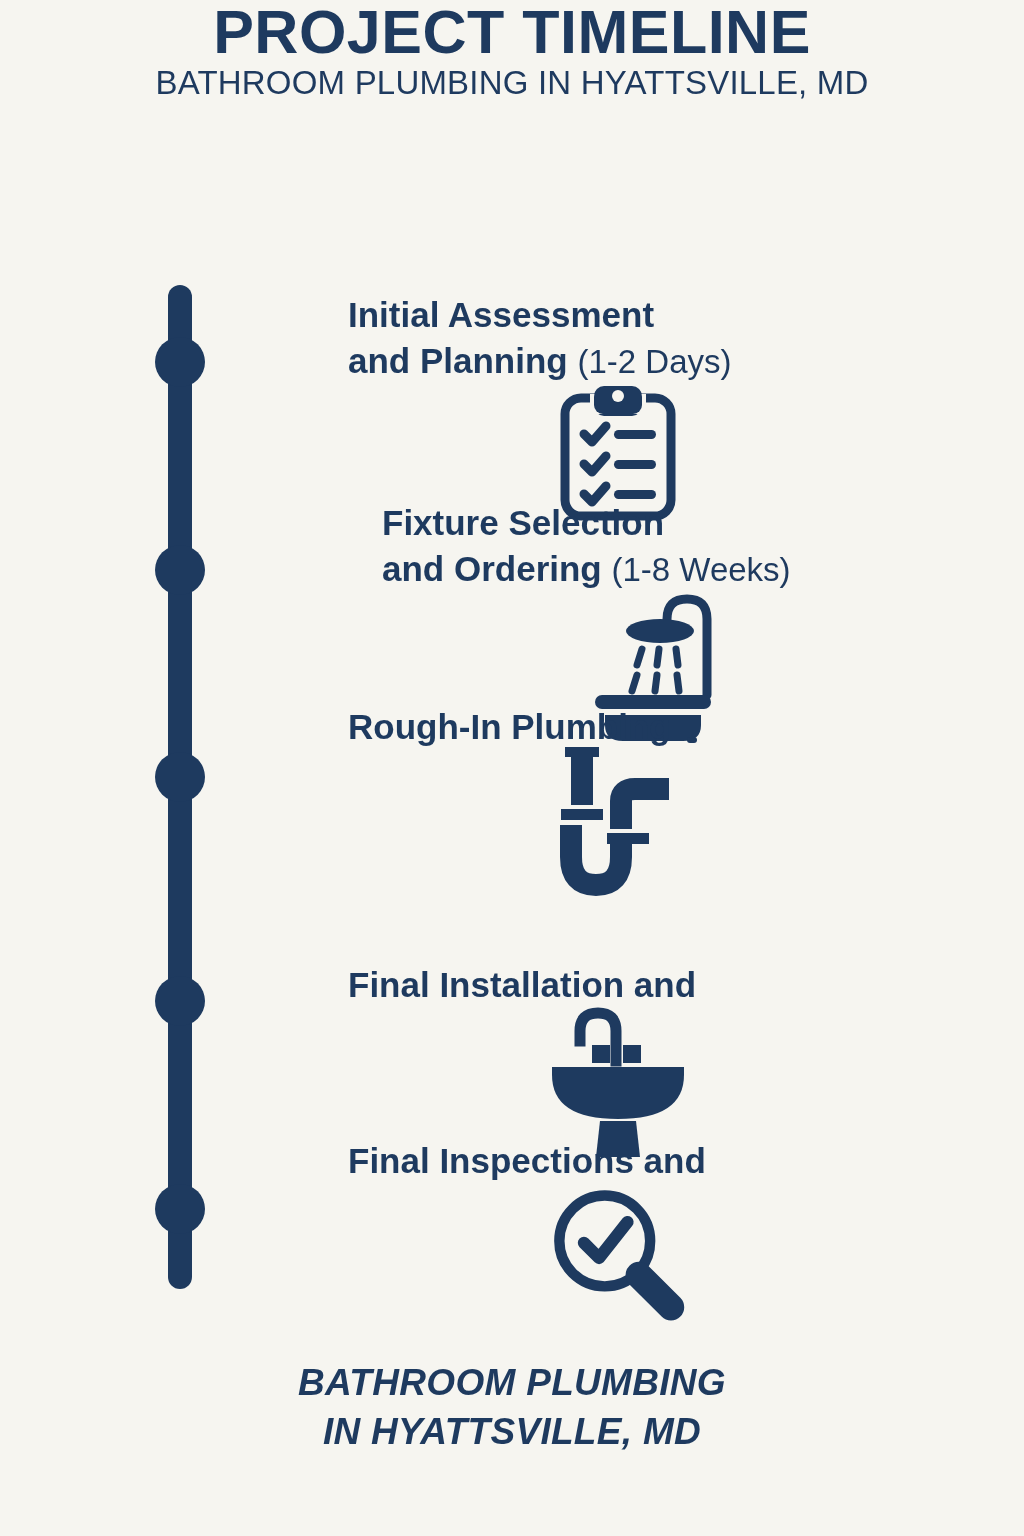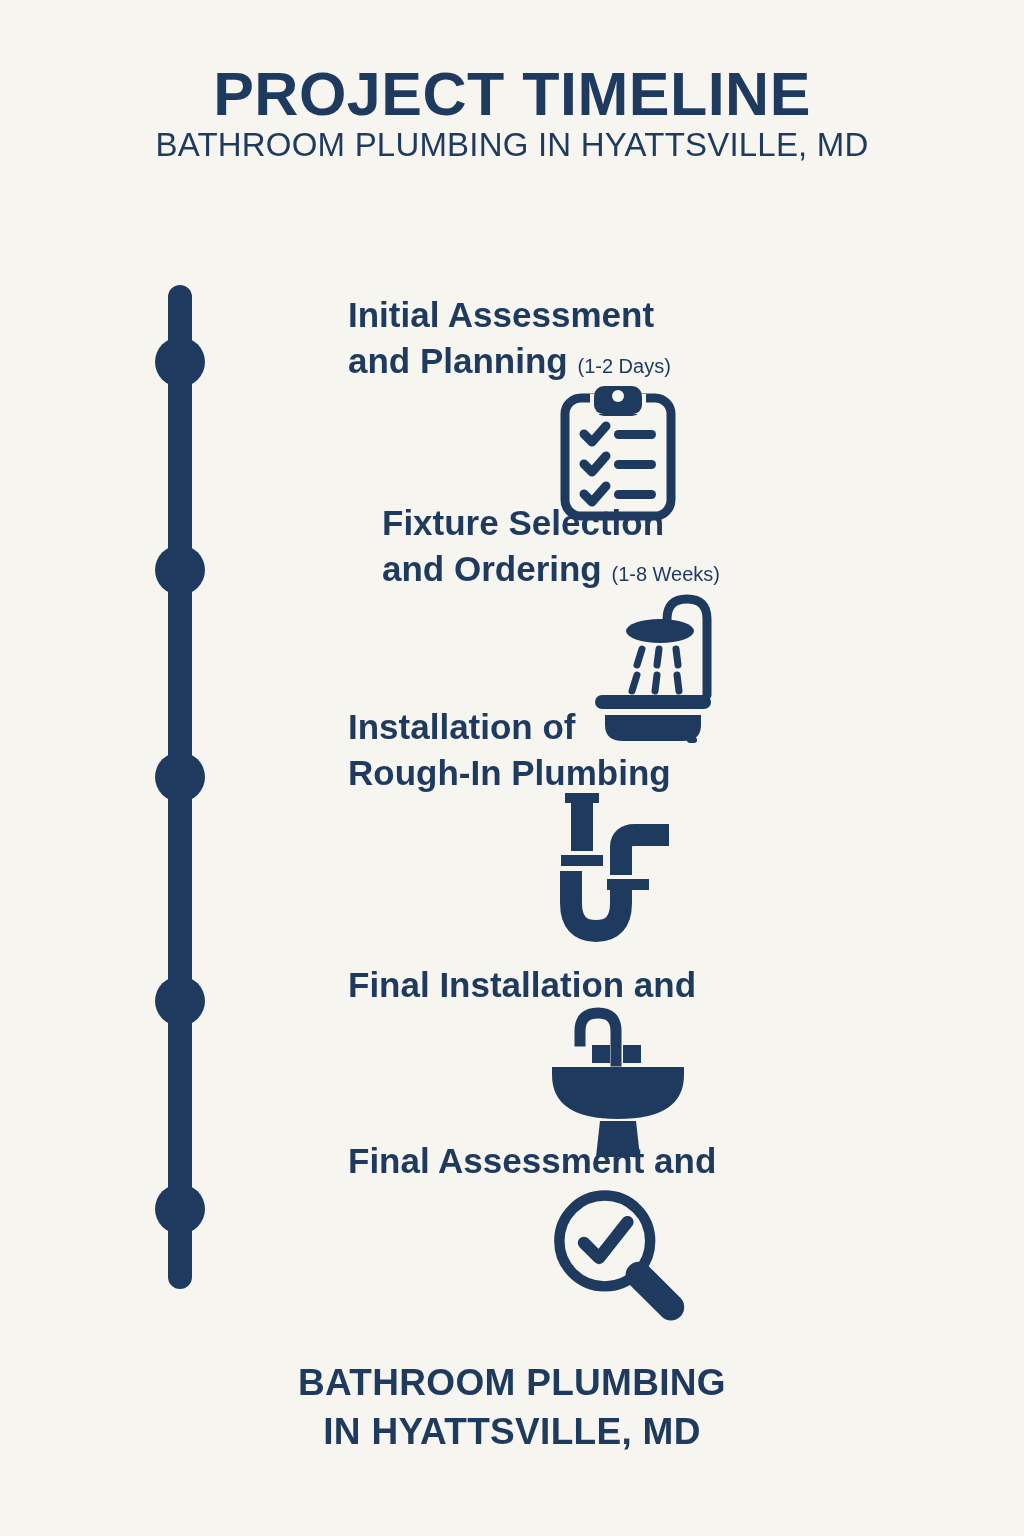--- a/index.html
+++ b/index.html
@@ -19,21 +19,20 @@
 
   .poster {
     width: 1024px;
     height: 1536px;
     position: relative;
     background: #f6f5f0;
   }
 
   
   .header {
-    padding-top: 62px;
     text-align: center;
   }
 
   .title {
     font-size: 61px;
     font-weight: bold;
     letter-spacing: 0.5px;
     color: #1e3a5f;
     line-height: 1.06;
     white-space: nowrap;
@@ -91,21 +90,21 @@
     font-size: 35px;
     font-weight: bold;
     line-height: 1.32;
     color: #1e3a5f;
   }
 
   .step-line { display: block; }
 
   .duration {
     font-weight: normal;
-    font-size: 20px;
+    font-size: 33px;
     color: #1e3a5f;
   }
 
   .icon-wrap {
     width: 140px;
     height: 150px;
     flex: 0 0 140px;
     display: flex;
     align-items: center;
     justify-content: center;
@@ -123,20 +122,21 @@
   }
 
   .footer-line {
     display: block;
     font-size: 37px;
     font-weight: bold;
     letter-spacing: 0.3px;
     line-height: 1.33;
     color: #1e3a5f;
     white-space: nowrap;
+    font-style: italic;
   }
 </style>
 </head>
 <body>
 
 <div class="poster">
 
   <div class="header">
     <div class="title">PROJECT TIMELINE</div>
     <div class="subtitle">BATHROOM PLUMBING IN HYATTSVILLE, MD</div>
@@ -186,21 +186,20 @@
           <path d="M50 84 L45 100 M70 84 L68 100 M90 84 L92 100" stroke="#1e3a5f" stroke-width="7" stroke-linecap="round"></path>
           <rect x="8" y="104" width="116" height="14" rx="7" fill="#1e3a5f"></rect>
           <path d="M18 124 L114 124 L114 134 Q114 150 96 150 L36 150 Q18 150 18 134 Z" fill="#1e3a5f"></path>
           <rect x="100" y="146" width="10" height="6" rx="3" fill="#1e3a5f"></rect>
         </svg>
       </div>
     </div>
 
     <div class="step" style="top:426px; height:190px;">
       <div class="step-text">
-        <span class="step-line">Installation of</span>
         <span class="step-line">Rough-In Plumbing</span>
       </div>
       <div class="icon-wrap">
         <svg width="122" height="160" viewBox="0 0 122 160" fill="none" xmlns="http://www.w3.org/2000/svg">
           <rect x="8" y="2" width="34" height="10" fill="#1e3a5f"></rect>
           <rect x="14" y="10" width="22" height="50" fill="#1e3a5f"></rect>
           <rect x="4" y="64" width="42" height="11" fill="#1e3a5f"></rect>
           <path d="M14 80 L14 112 Q14 140 39 140 Q64 140 64 112 L64 96" stroke="#1e3a5f" stroke-width="22" fill="none"></path>
           <path d="M64 84 L64 56 Q64 44 78 44 L112 44" stroke="#1e3a5f" stroke-width="22" fill="none"></path>
           <rect x="50" y="88" width="42" height="11" fill="#1e3a5f"></rect>
@@ -218,21 +217,21 @@
           <rect x="42" y="40" width="18" height="18" fill="#1e3a5f"></rect>
           <rect x="73" y="40" width="18" height="18" fill="#1e3a5f"></rect>
           <path d="M2 62 L134 62 L134 70 Q134 114 68 114 Q2 114 2 70 Z" fill="#1e3a5f"></path>
           <path d="M50 116 L86 116 L90 152 L46 152 Z" fill="#1e3a5f"></path>
         </svg>
       </div>
     </div>
 
     <div class="step" style="top:860px; height:160px;">
       <div class="step-text">
-        <span class="step-line">Final Assessment and</span>
+        <span class="step-line">Final Inspections and</span>
       </div>
       <div class="icon-wrap">
         <svg width="148" height="148" viewBox="0 0 148 148" fill="none" xmlns="http://www.w3.org/2000/svg">
           <circle cx="60" cy="56" r="48" stroke="#1e3a5f" stroke-width="11"></circle>
           <path d="M38 58 L54 74 L84 36" stroke="#1e3a5f" stroke-width="13" stroke-linecap="round" stroke-linejoin="round"></path>
           <path d="M96 92 L130 126" stroke="#1e3a5f" stroke-width="28" stroke-linecap="round"></path>
         </svg>
       </div>
     </div>
 

